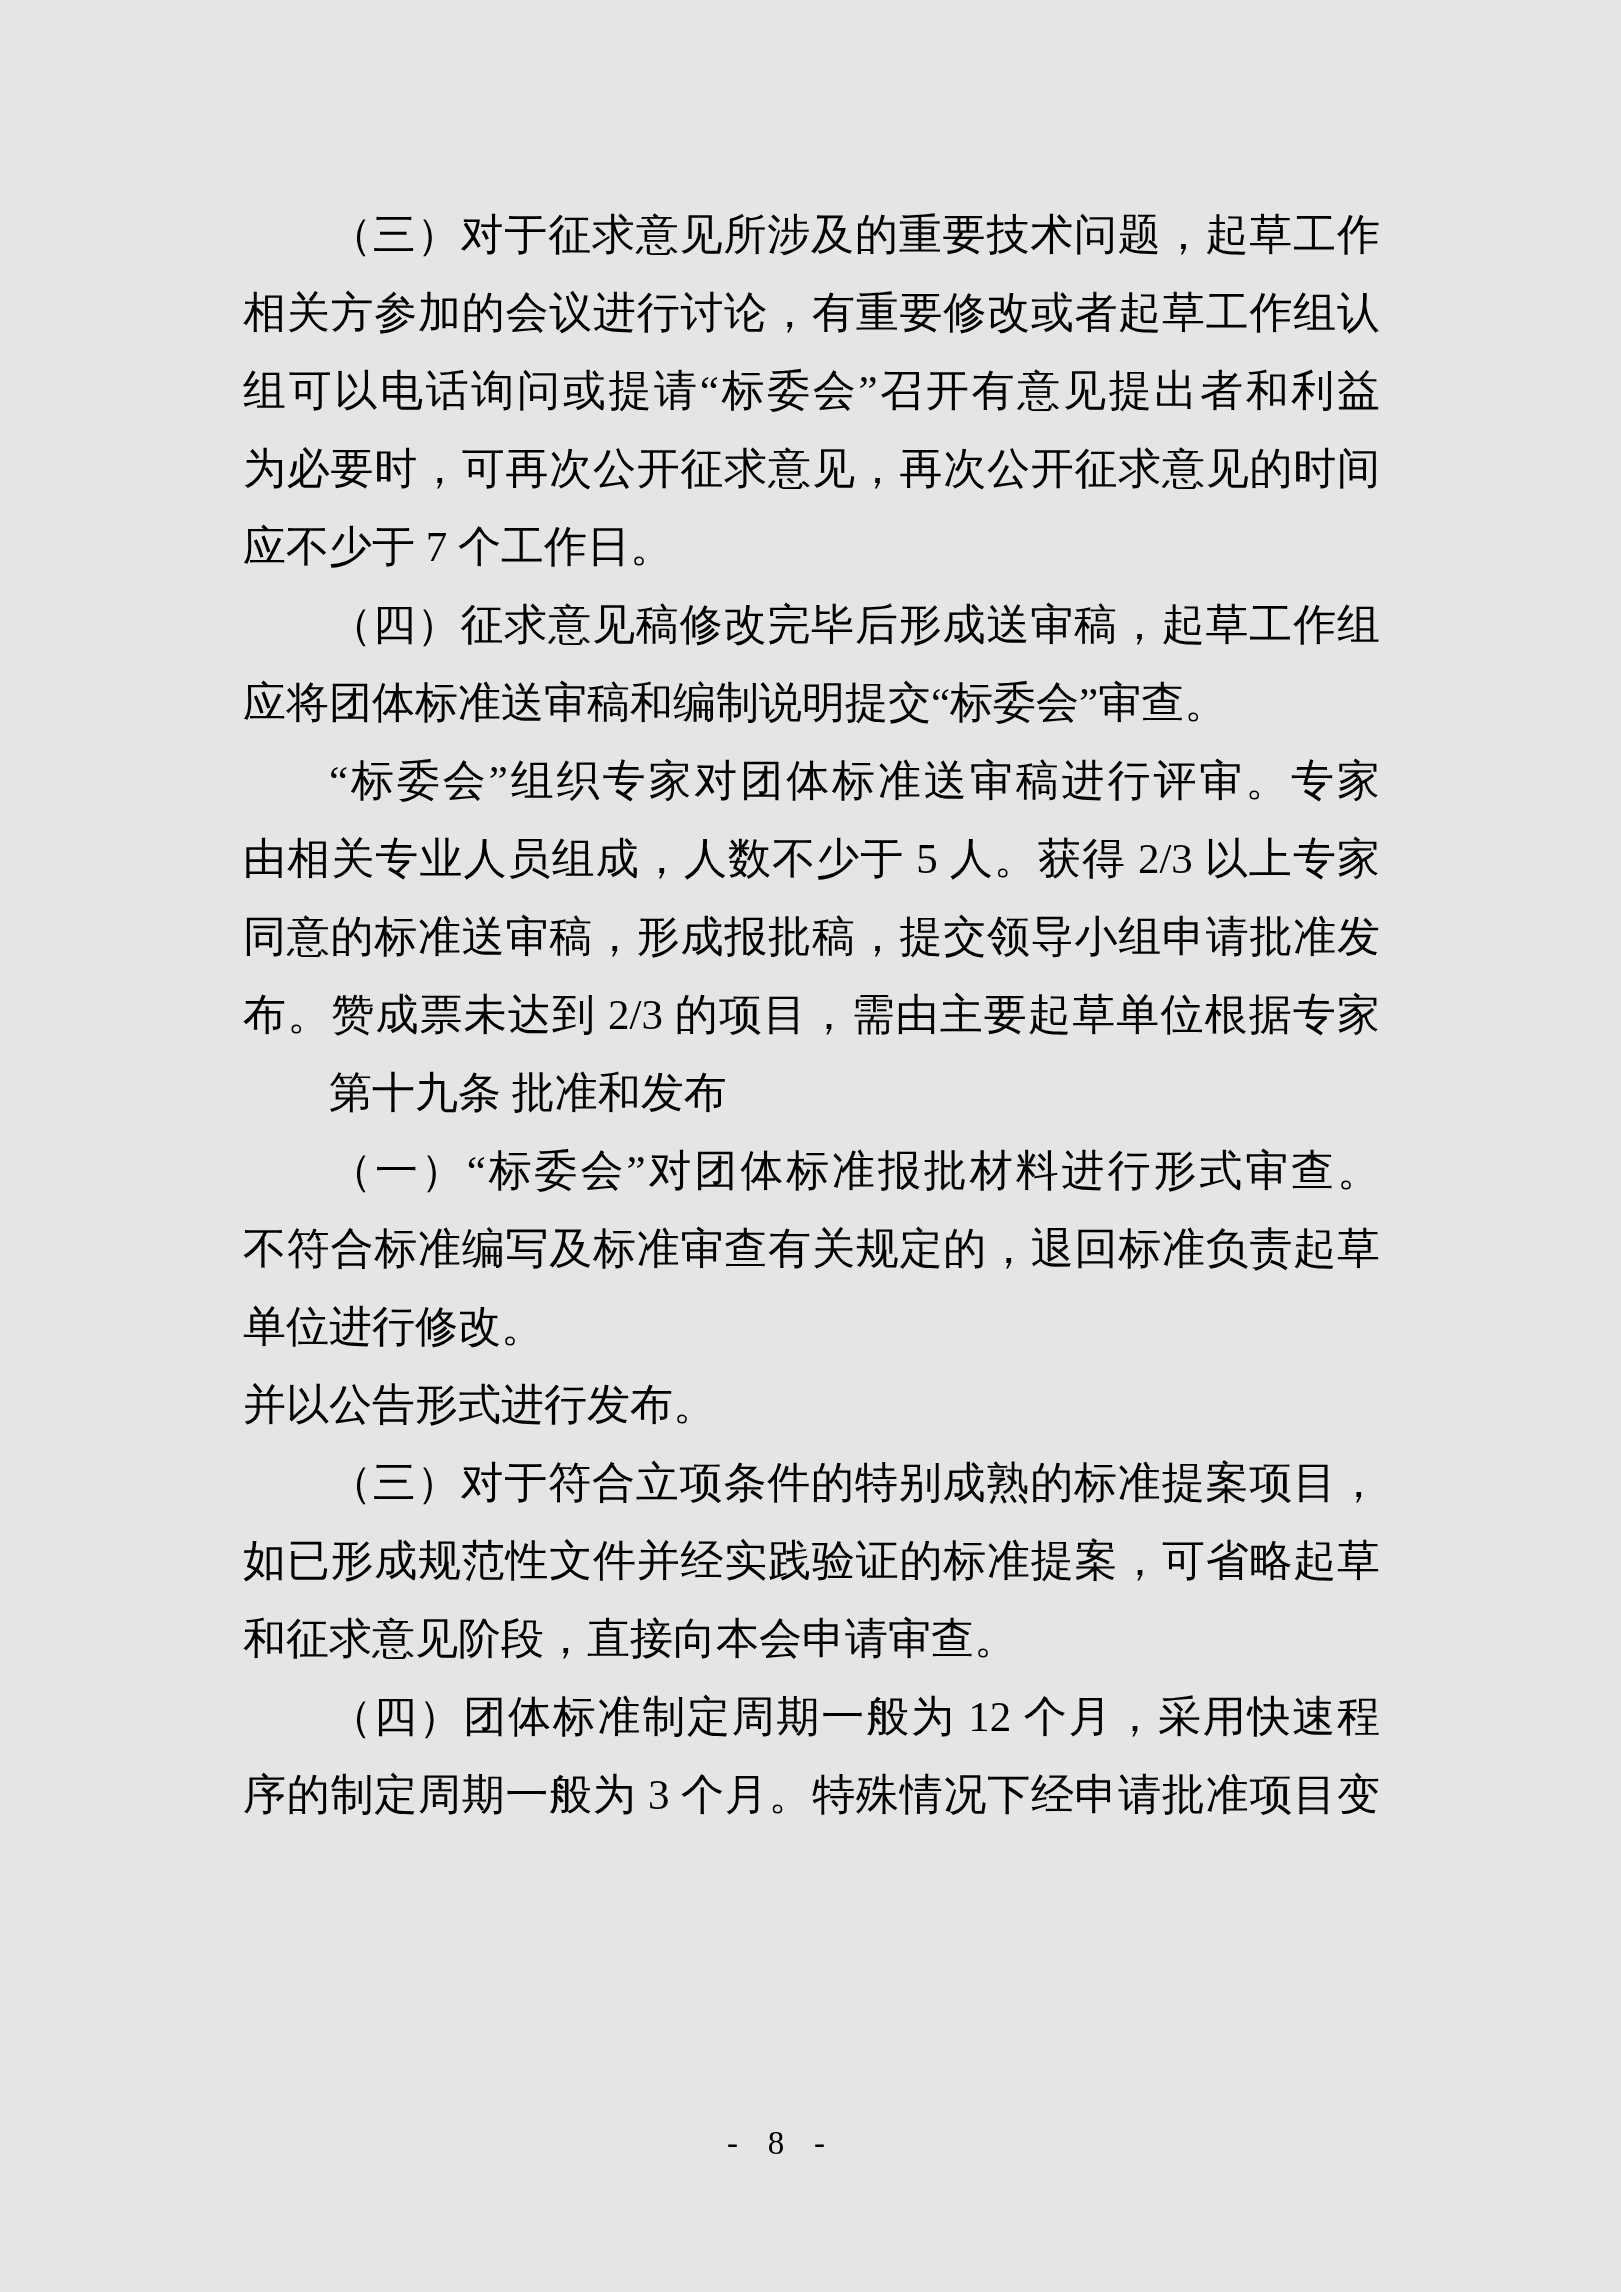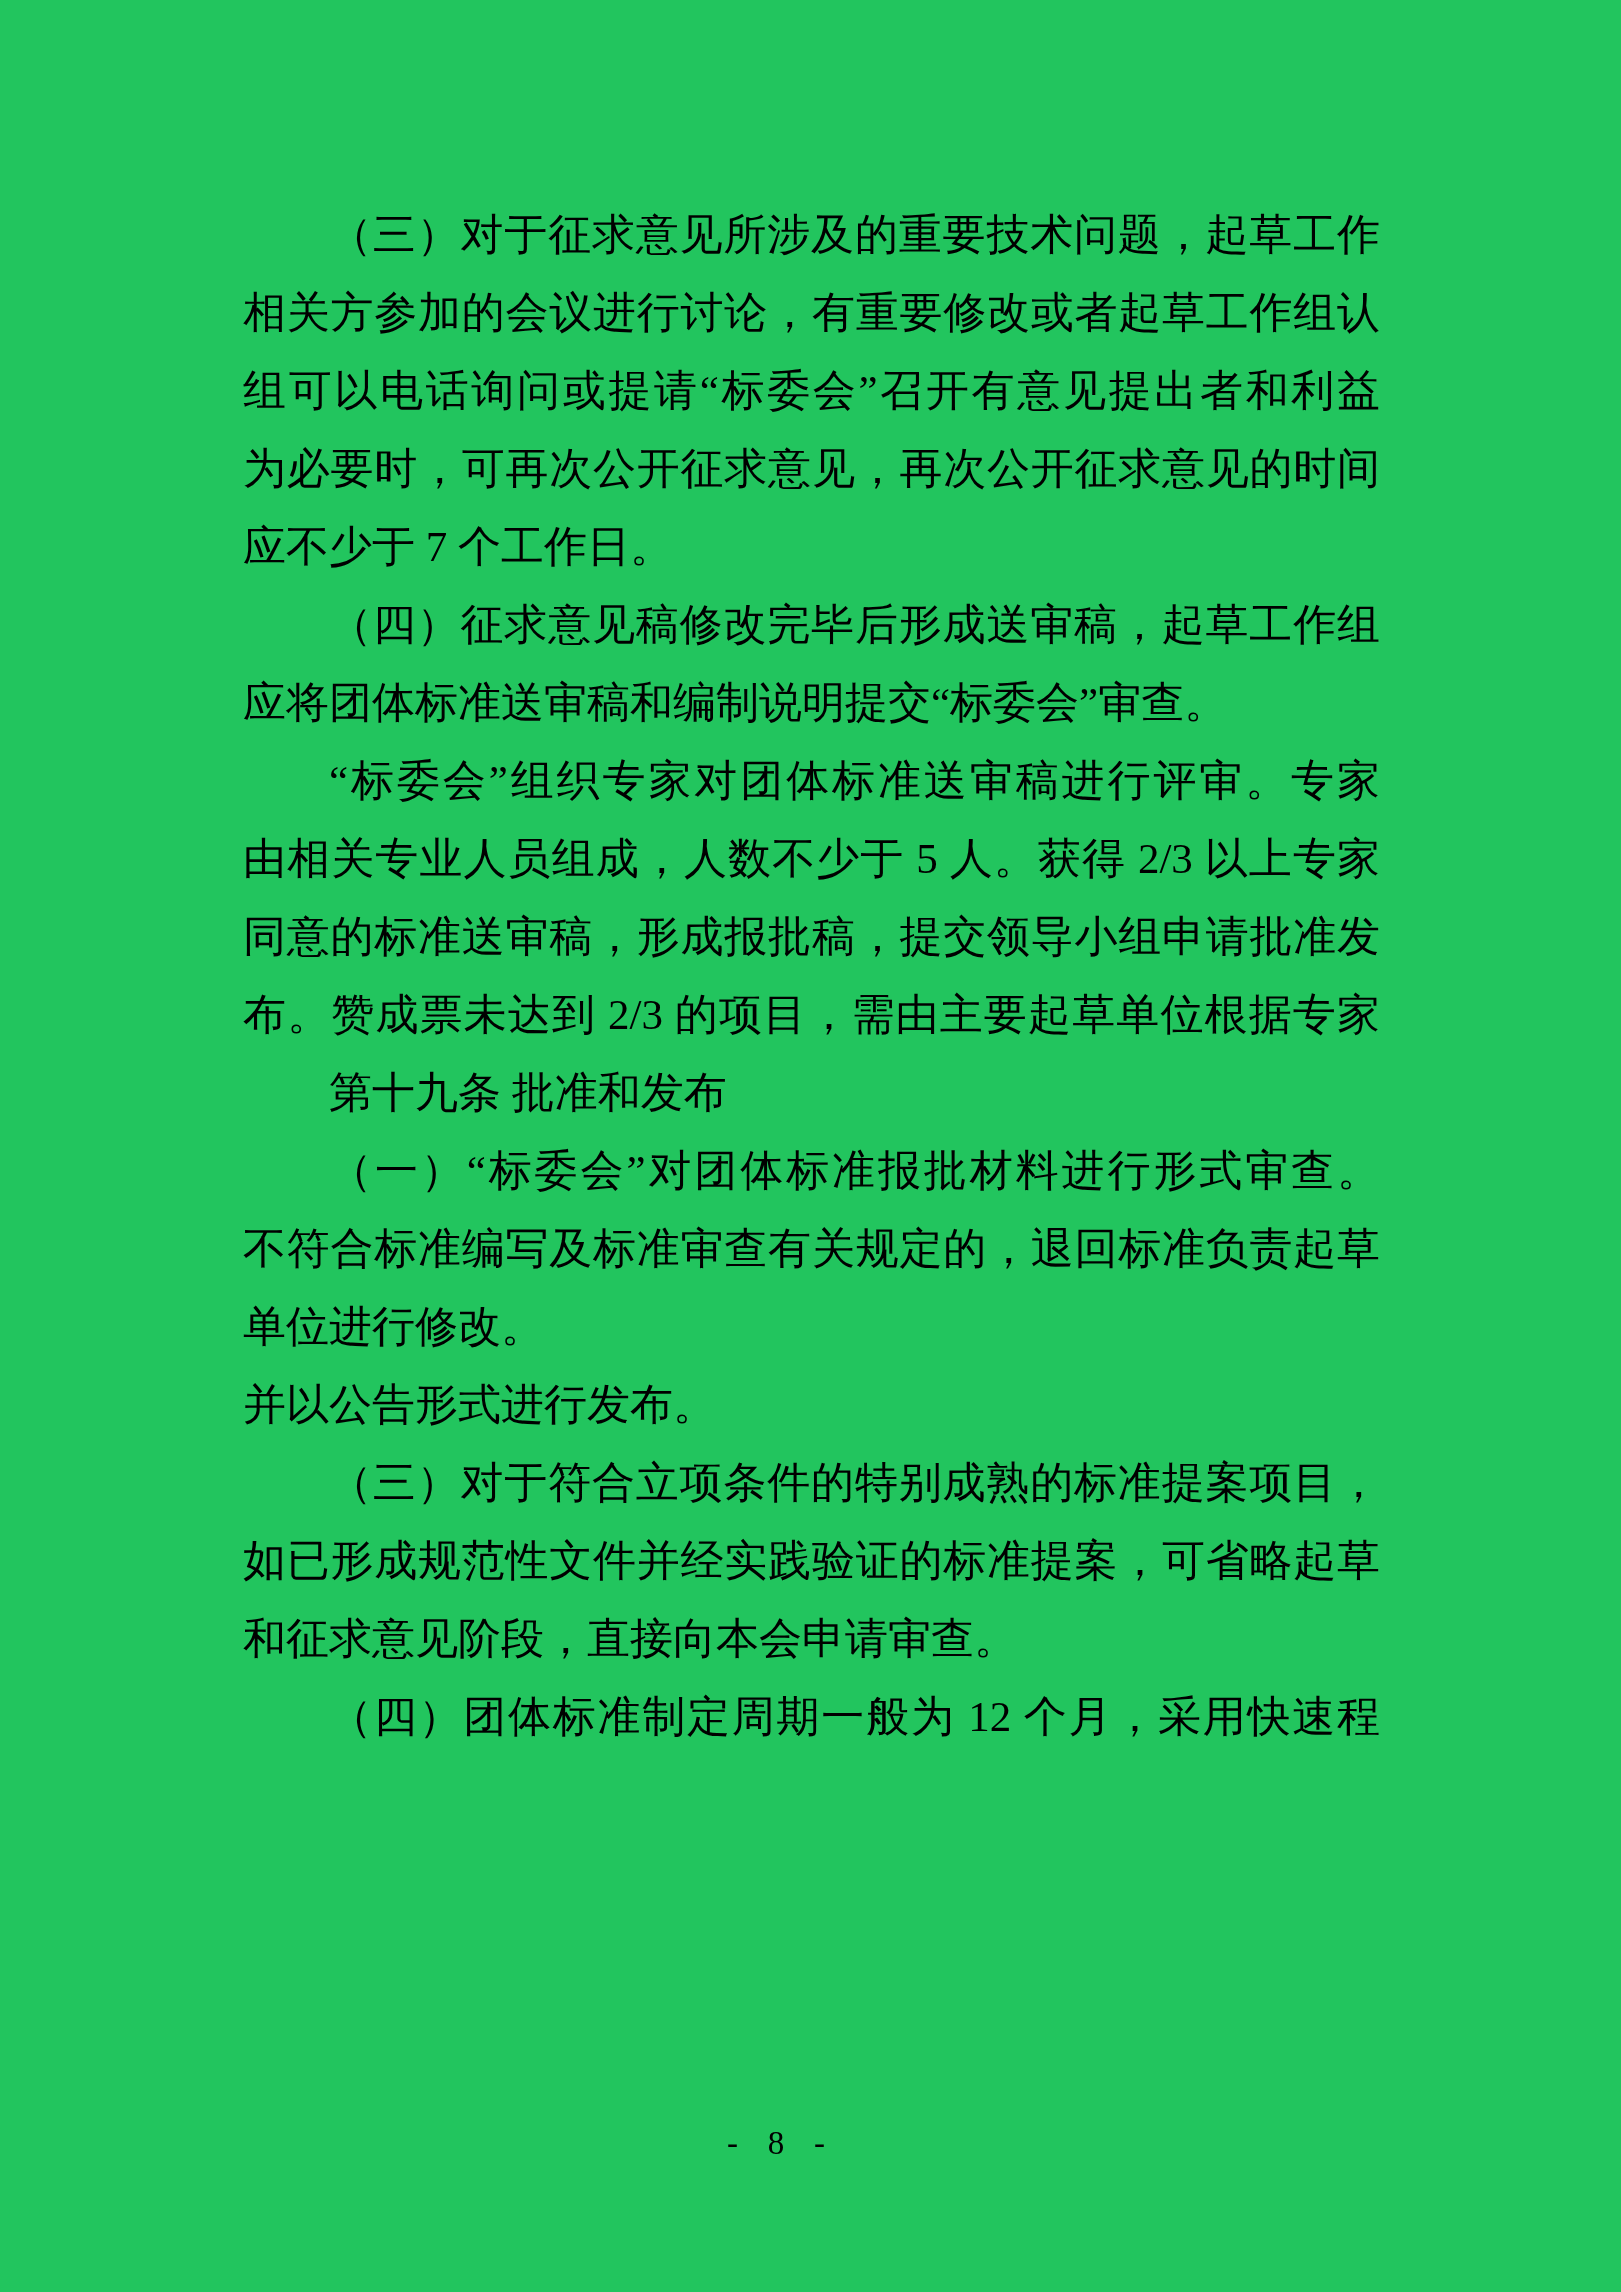--- a/index.html
+++ b/index.html
@@ -11,21 +11,21 @@
     height: 2293px;
     background: #ffffff;
     position: relative;
     font-family: "Liberation Serif", "DejaVu Serif", serif;
     color: #000000;
     overflow: hidden;
   }
   .page {
     position: absolute;
     inset: 0;
-    background: #22c55e;
+    background: #e5e5e5;
   }
   .body-text {
     position: absolute;
     left: 243px;
     top: 196px;
     width: 1137px;
   }
   .line {
     height: 78px;
     line-height: 78px;
@@ -73,16 +73,17 @@
     <div class="line">布。赞成票未达到 2/3 的项目，需由主要起草单位根据专家</div>
     <div class="line indent end">第十九条 批准和发布</div>
     <div class="line indent">（一）“标委会”对团体标准报批材料进行形式审查。</div>
     <div class="line">不符合标准编写及标准审查有关规定的，退回标准负责起草</div>
     <div class="line end">单位进行修改。</div>
     <div class="line end">并以公告形式进行发布。</div>
     <div class="line indent">（三）对于符合立项条件的特别成熟的标准提案项目，</div>
     <div class="line">如已形成规范性文件并经实践验证的标准提案，可省略起草</div>
     <div class="line end">和征求意见阶段，直接向本会申请审查。</div>
     <div class="line indent">（四）团体标准制定周期一般为 12 个月，采用快速程</div>
+    <div class="line">序的制定周期一般为 3 个月。特殊情况下经申请批准项目变</div>
   </div>
   <div class="footer">- 8 -</div>
 </div>
 
 
 </body></html>

